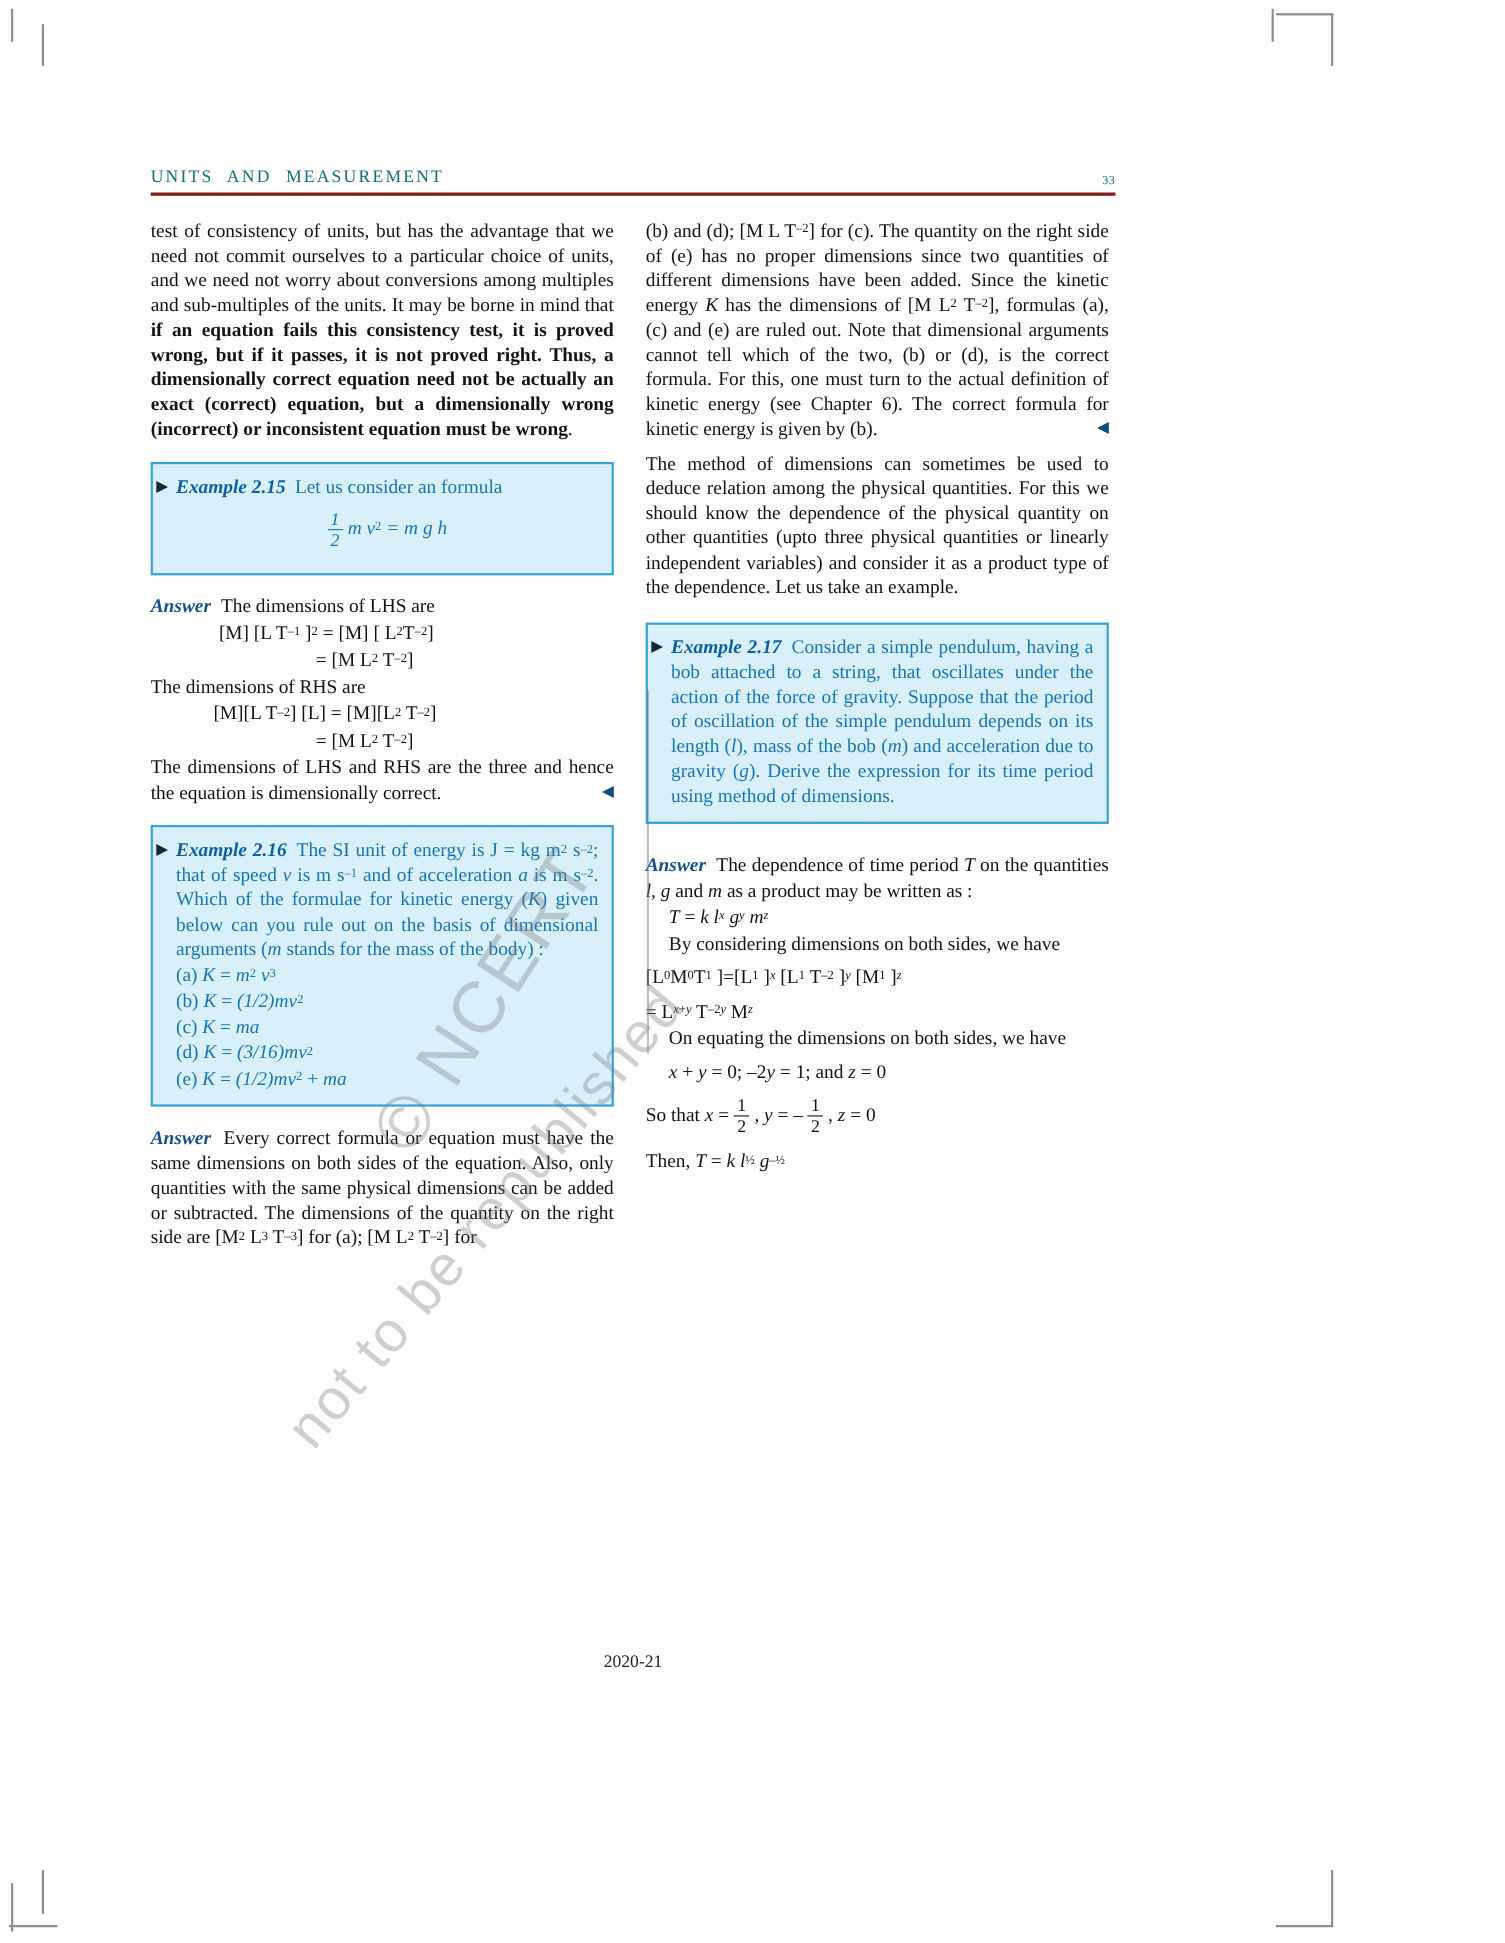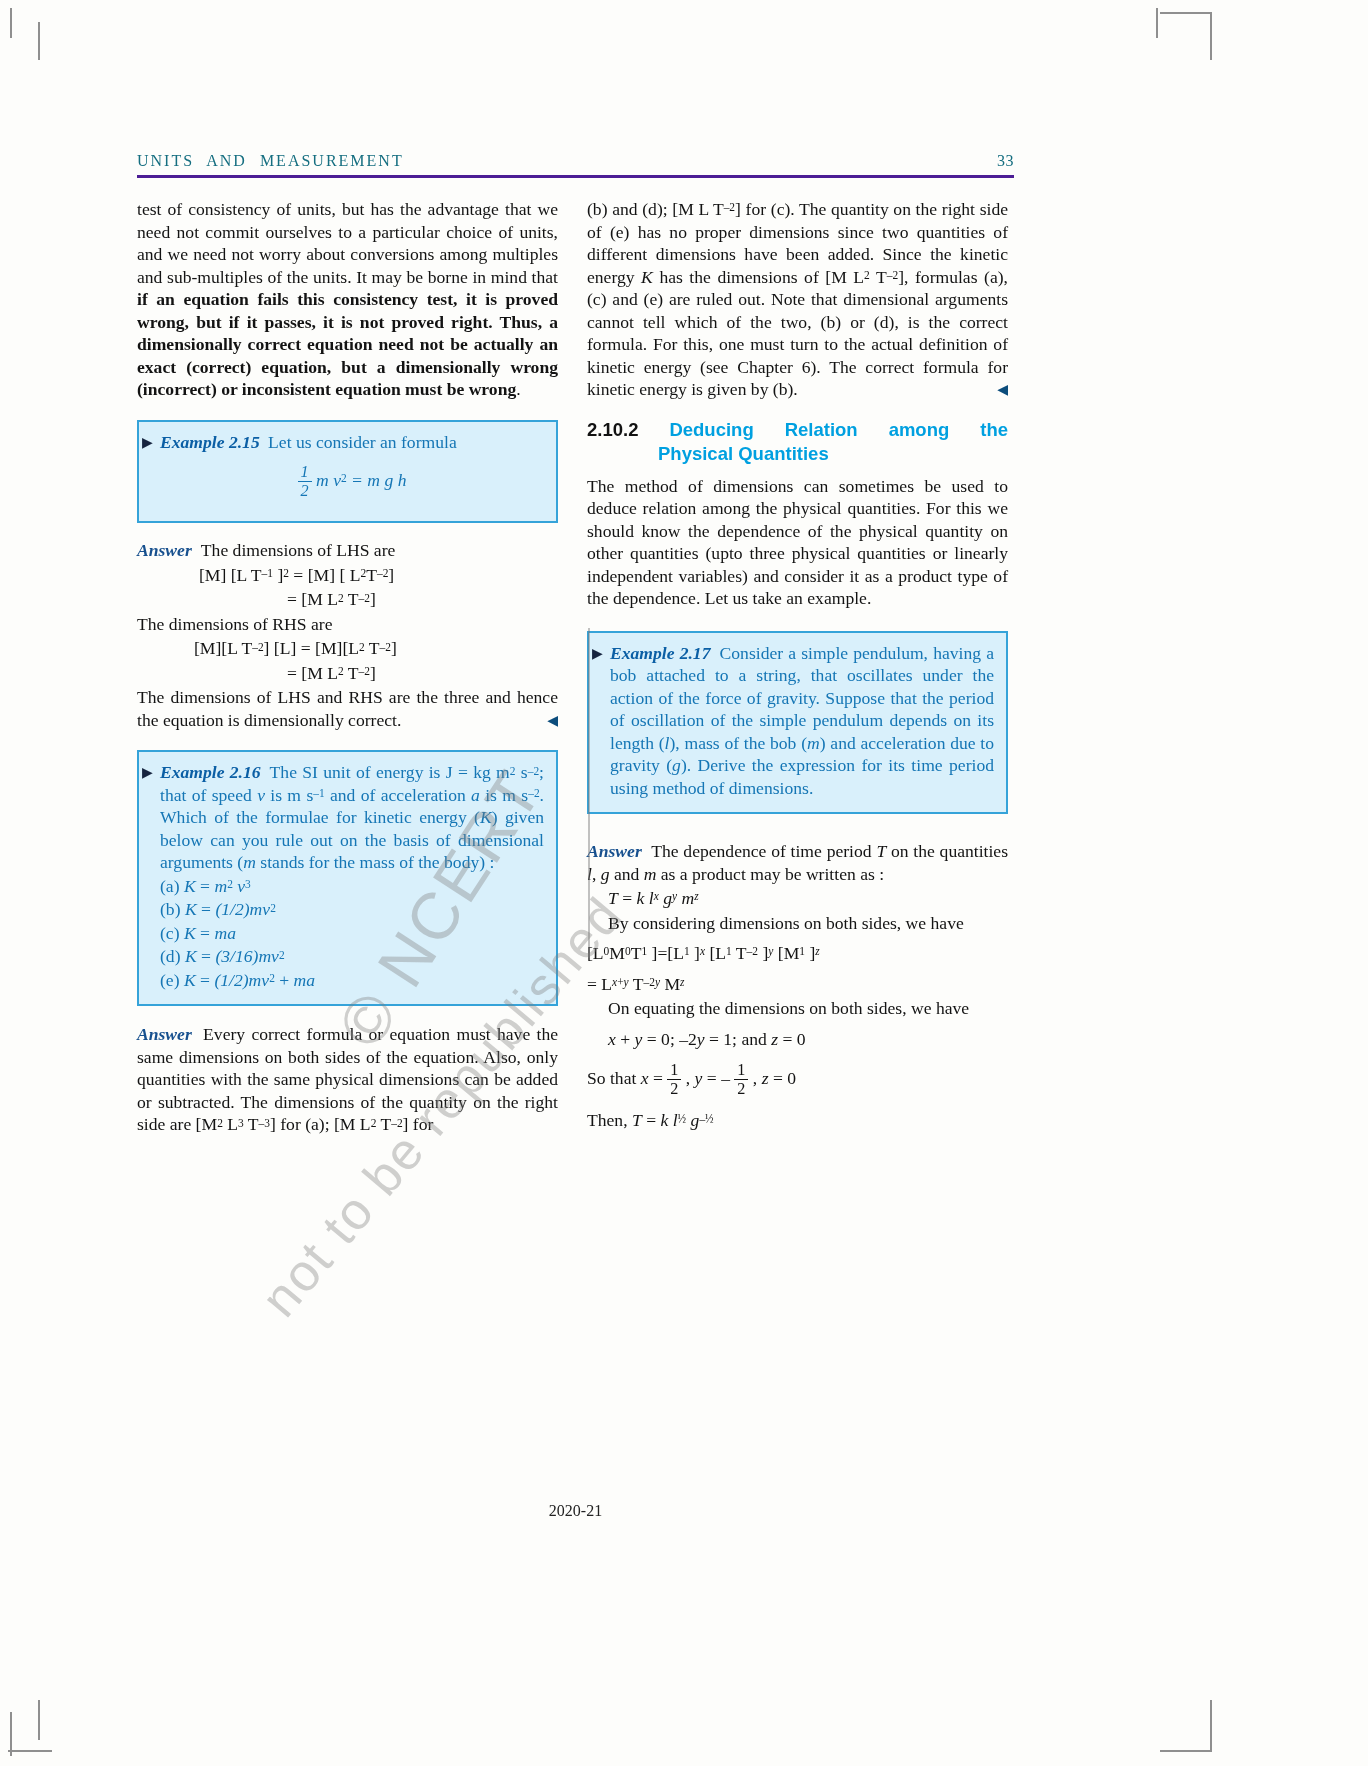--- a/index.html
+++ b/index.html
@@ -10,25 +10,25 @@
     font-family:"Liberation Serif","DejaVu Serif",serif;
     color:#131313;
   }
   
   .crop { position:absolute; background:#8f8f8f; }
 
   
   .content { position:absolute; left:137px; top:152px; width:877px; }
   .header {
     display:flex; justify-content:space-between; align-items:flex-end;
-    padding-bottom:5px; border-bottom:3px solid #4c1d95;
+    padding-bottom:5px; border-bottom:3px solid #7f1d1d;
     color:#156e80;
   }
   .htitle { font-size:16px; letter-spacing:2px; word-spacing:7px; }
-  .hpage  { font-size:16px; letter-spacing:0.5px; }
+  .hpage  { font-size:11px; letter-spacing:0.5px; }
 
   
   .columns { display:flex; gap:29px; margin-top:20px; }
   .col { width:421px; font-size:17.6px; line-height:22.5px; }
   .justify { text-align:justify; }
   sup { font-size:0.65em; line-height:0; position:relative; top:-0.32em; vertical-align:baseline; }
 
   b { font-weight:bold; }
   i { font-style:italic; }
 
@@ -158,24 +158,20 @@
         <div class="answer ans216">
           <p class="justify"><span class="answer-label">Answer</span> <span>Every correct formula or equation must have the same dimensions on both sides of the equation.  Also, only quantities with the same physical dimensions can be added or subtracted.  The dimensions of the quantity on the right side are [M<sup>2</sup> L<sup>3</sup> T<sup>–3</sup>] for (a); [M L<sup>2</sup> T<sup>–2</sup>] for</span></p>
         </div>
 
       </div>
 
       <div class="col">
 
         <p class="justify"><span>(b) and (d); [M L T<sup>–2</sup>] for (c).  The quantity on the right side of (e) has no proper dimensions since two quantities of different dimensions have been added.  Since the kinetic energy <i>K</i> has the dimensions of [M L<sup>2</sup> T<sup>–2</sup>], formulas (a), (c) and (e) are ruled out.  Note that dimensional arguments cannot tell which of the two, (b) or (d), is the correct formula.  For this, one must turn to the actual definition of kinetic energy (see Chapter 6).  The correct formula for kinetic energy is given by (b).</span><span class="end-arrow">◀</span></p>
 
-        <div class="sec-head">
-          <div class="sh-line1"><span class="sh-num">2.10.2</span> <span class="sh-t">Deducing Relation among the</span></div>
-          <div class="sh-line2 sh-t">Physical Quantities</div>
-        </div>
 
         <p class="justify para-after-head">The method of dimensions can sometimes be used to deduce relation among the physical quantities.  For this we should know the dependence of the physical quantity on other quantities (upto three physical quantities or linearly independent variables) and consider it as a product type of the dependence. Let us take an example.</p>
 
         <div class="example-box box-217">
           <span class="ex-marker">▶</span>
           <p class="justify"><span class="ex-title">Example 2.17</span> <span>Consider  a  simple pendulum, having a bob attached to a string, that oscillates under the action of the force of gravity. Suppose that the period of oscillation of the simple pendulum depends on its length  (<i>l</i>), mass of the bob (<i>m</i>) and acceleration due to gravity (<i>g</i>). Derive the expression for its time period using method of dimensions.</span></p>
         </div>
 
         <div class="answer answer-217">
           <p class="justify"><span class="answer-label">Answer</span> <span>The dependence of time period <i>T</i> on the  quantities <i>l</i>, <i>g</i>  and <i>m</i> as a product may be written as :</span></p>

